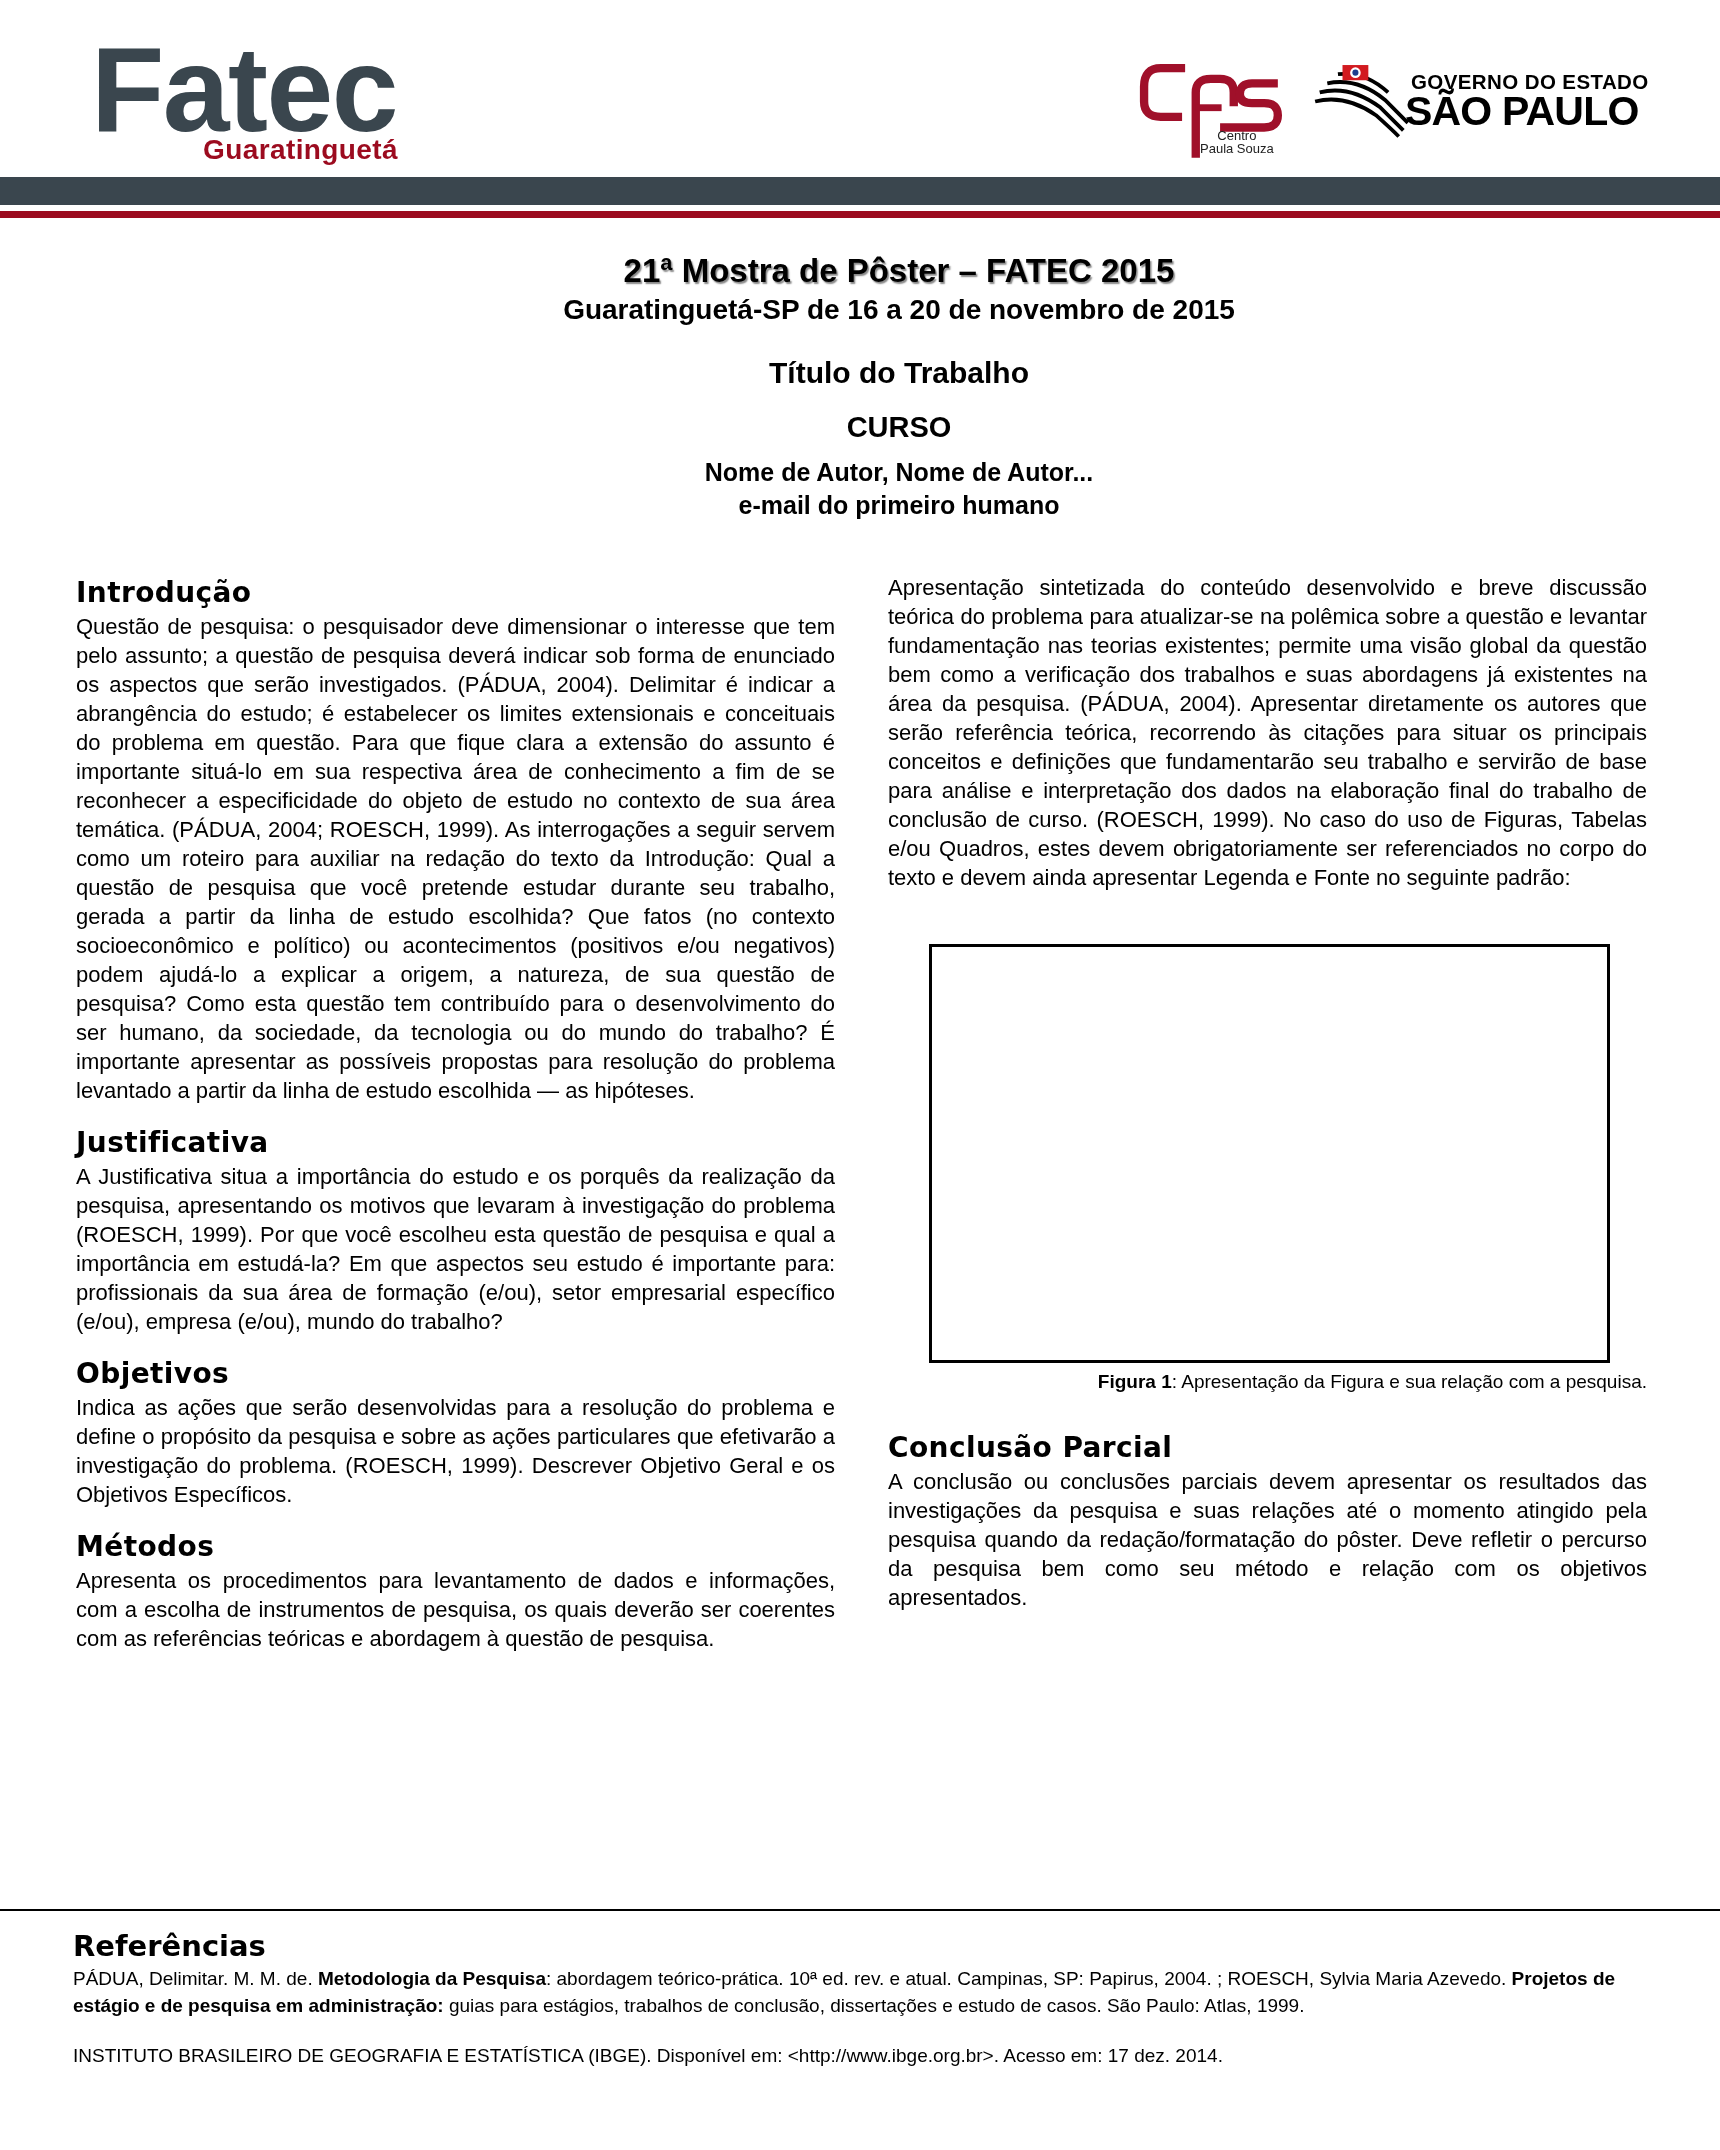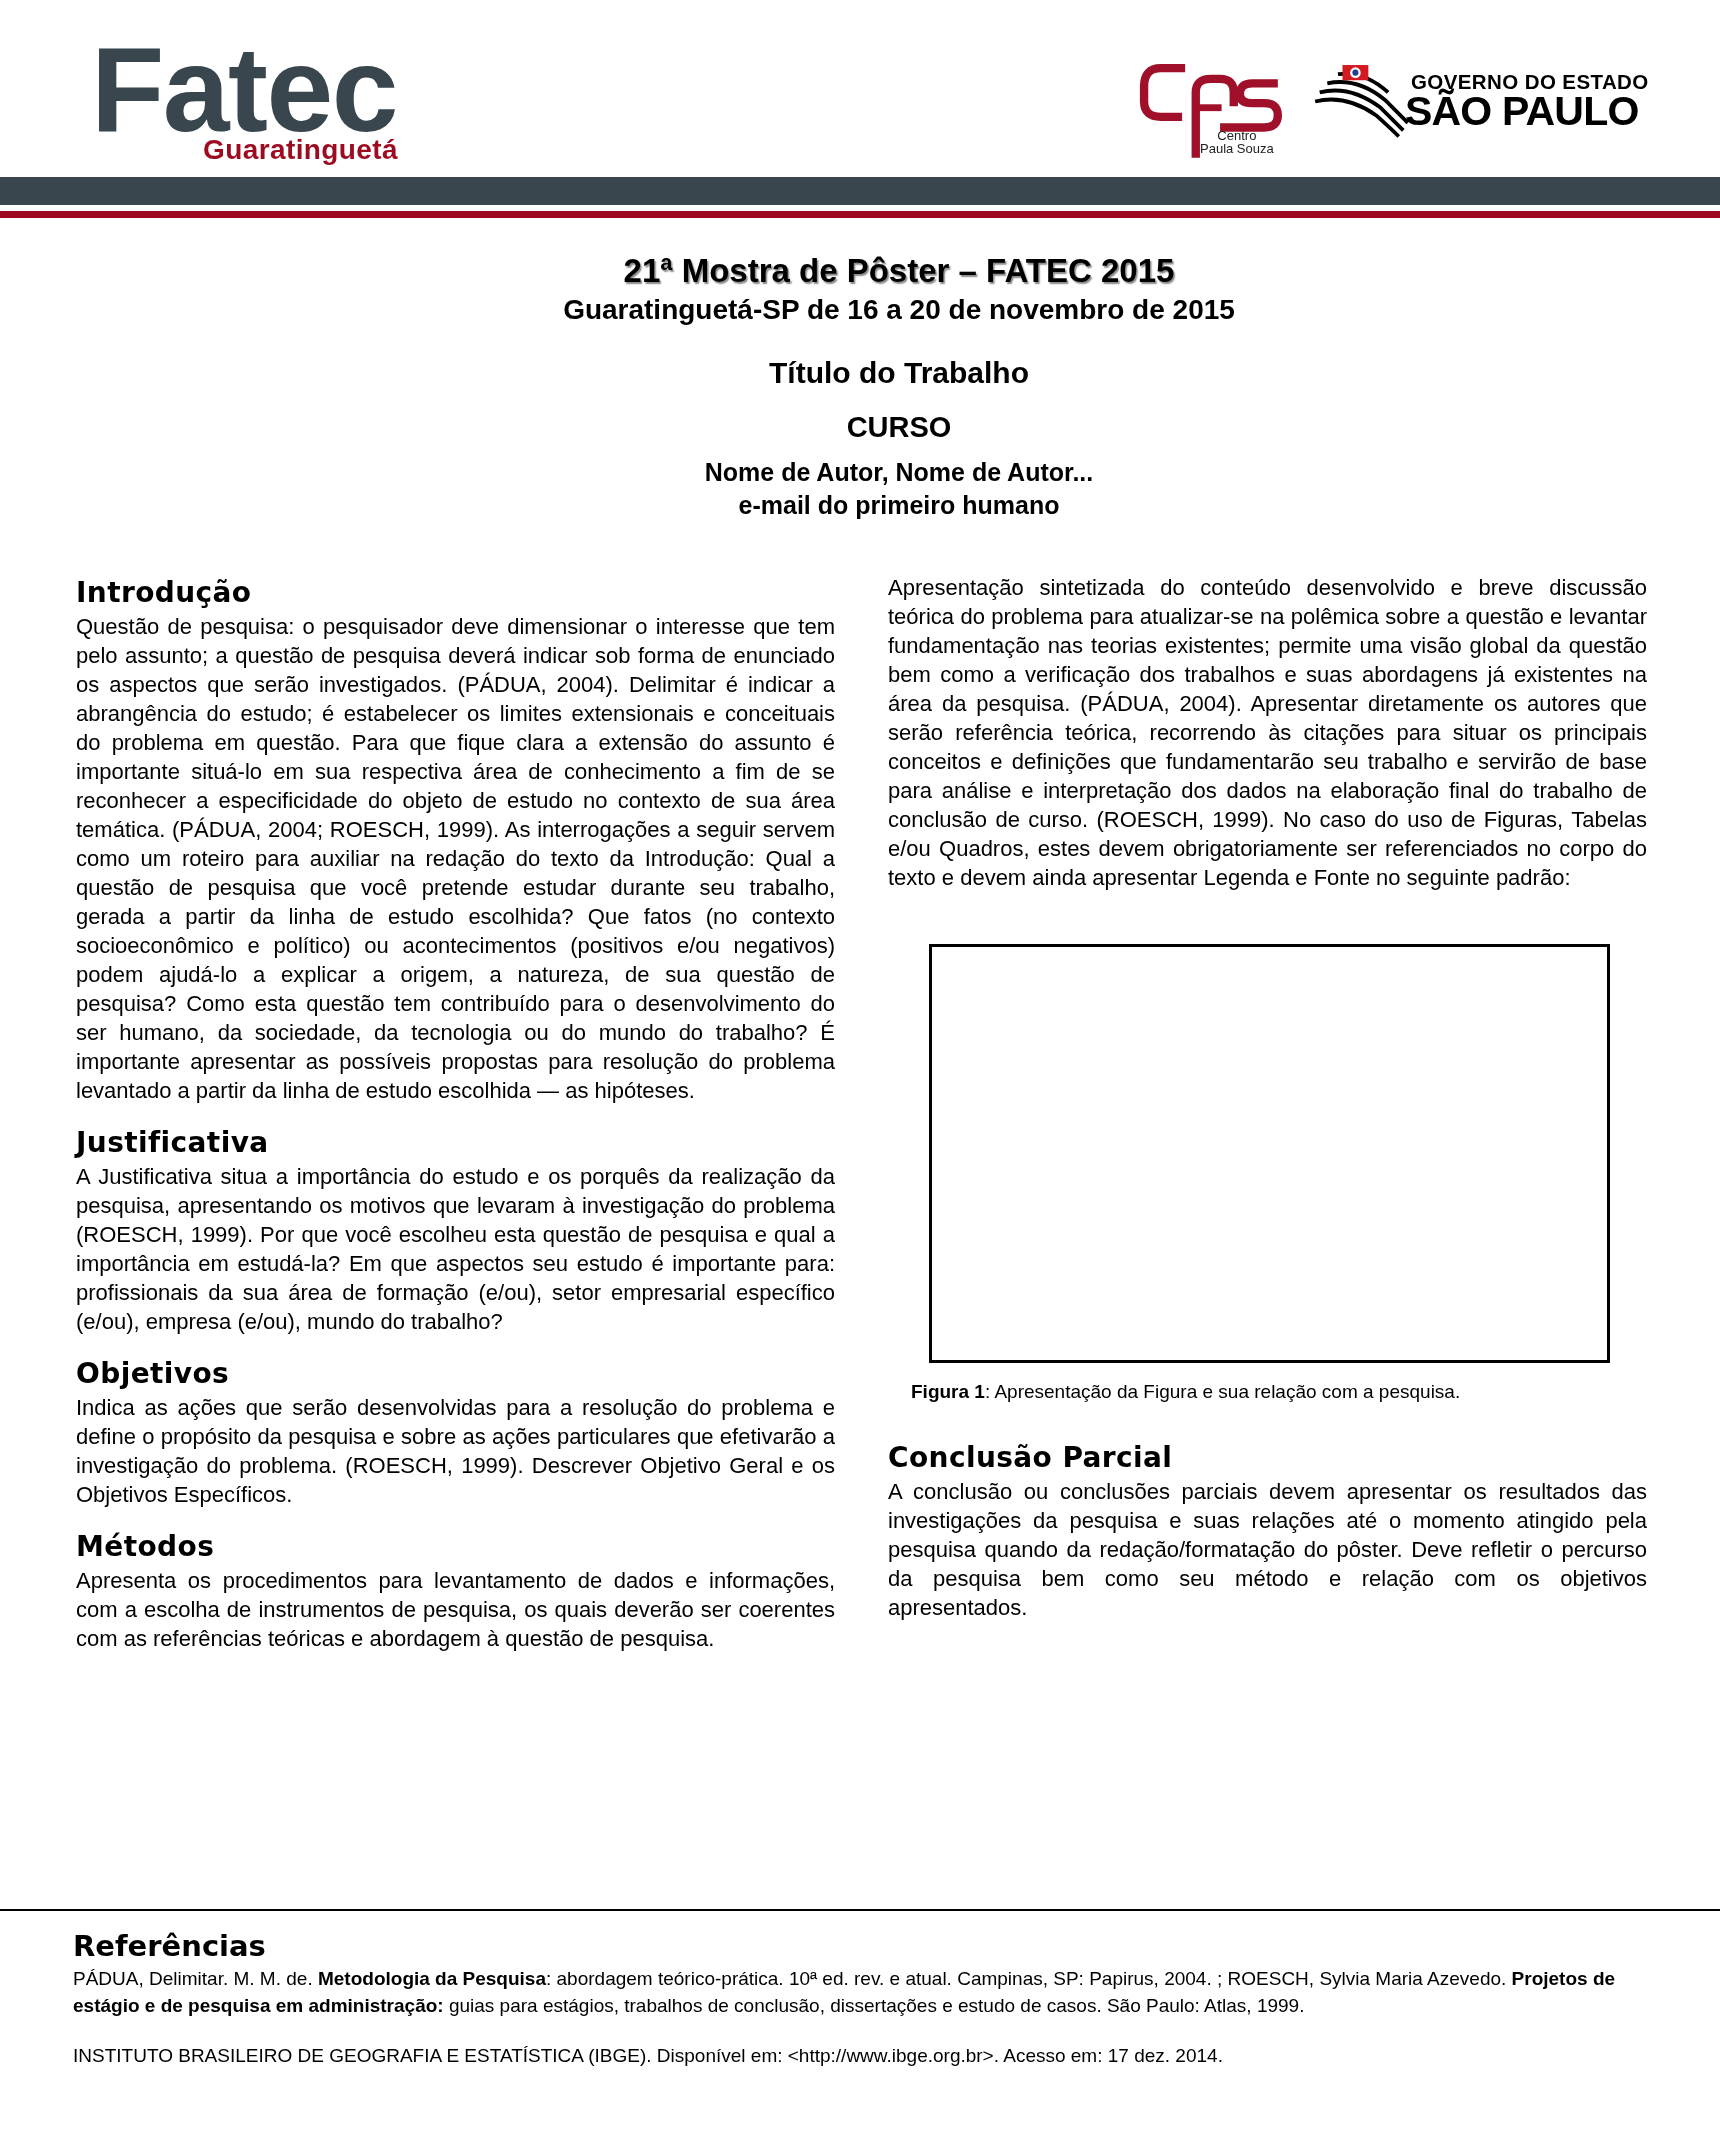--- a/index.html
+++ b/index.html
@@ -30,21 +30,21 @@
 
   
   .col { position: absolute; width: 759px; }
   .col-left { left: 76px; top: 573px; }
   .col-right { left: 888px; top: 573px; }
   .sec-head { font-family: "DejaVu Sans", sans-serif; font-weight: bold; font-size: 28px; line-height: 39px; letter-spacing: 0.4px; }
   .sec-body { font-size: 22px; line-height: 29px; text-align: justify; }
   .gap { height: 18px; }
 
   .figure-box { margin: 52px 0 0 41px; width: 681px; height: 419px; border: 3px solid #000; }
-  .caption { text-align: left; font-size: 19px; line-height: 26px; margin-top: 16px; margin-left: 23px; }
+  .caption { text-align: right; font-size: 19px; line-height: 26px; margin-top: 6px; margin-left: 23px; }
   .caption b { font-weight: bold; }
 
   
   .ref-rule { position: absolute; left: 0; top: 1909px; width: 1721px; height: 2.3px; background: #000; }
   .refs { position: absolute; left: 73px; top: 1927px; width: 1608px; }
   .refs-head { font-family: "DejaVu Sans", sans-serif; font-weight: bold; font-size: 29px; line-height: 38px; }
   .ref-text { font-size: 19px; line-height: 27px; }
   .ref-gap { height: 23px; }
 </style>
 </head>

